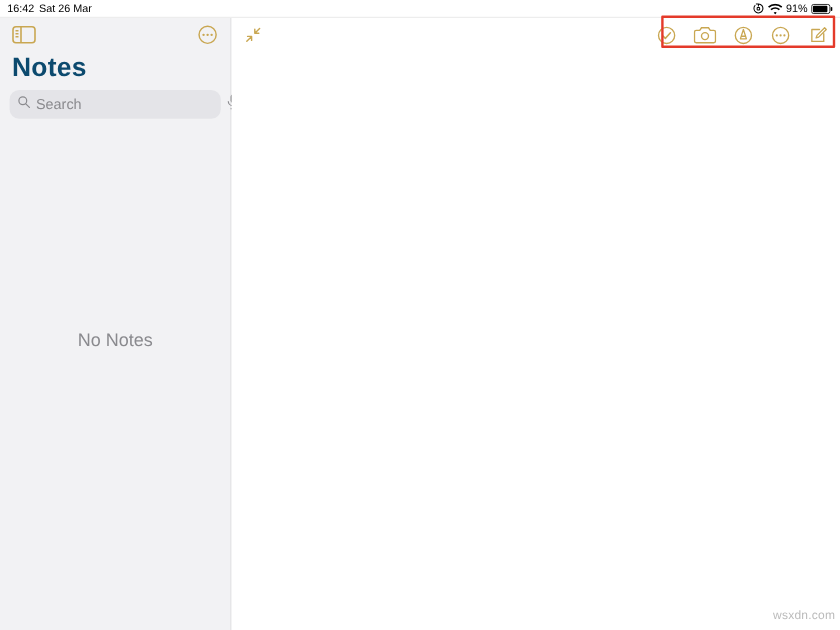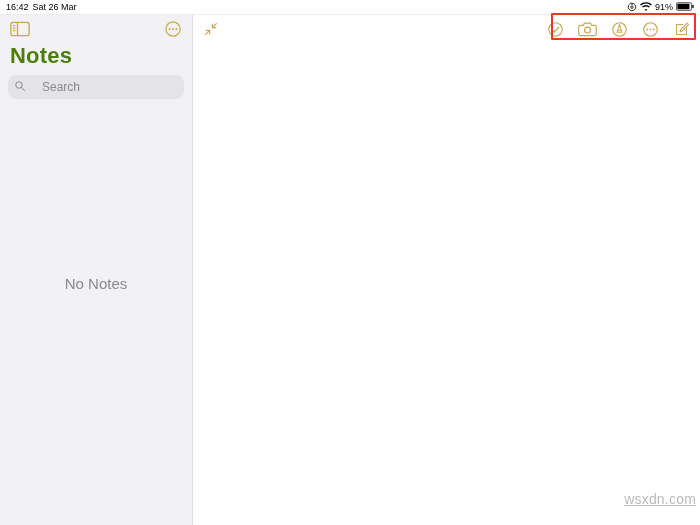--- a/index.html
+++ b/index.html
@@ -17,21 +17,21 @@
       background: #fff;
       display: flex;
       align-items: center;
       justify-content: space-between;
       padding: 6px 6px;
       font-size: 9px;
       font-weight: 500;
       color: #000;
     }
     .status-left { display: flex; gap: 4px; align-items: center; }
-    .status-right { display: flex; gap: 3px; align-items: flex-start; }
+    .status-right { display: flex; gap: 3px; align-items: flex-end; }
     .status-right svg { display: block; }
     .battery-text { font-size: 9px; }
     
     .app {
       display: flex;
       height: calc(100% - 14px);
       border-top: 1px solid rgba(0,0,0,0.07);
     }
     
     .sidebar {
@@ -53,31 +53,31 @@
       display: flex;
       align-items: center;
       justify-content: center;
       cursor: pointer;
     }
     .sidebar-title {
       font-size: 22px;
       font-weight: 700;
       letter-spacing: 0.2px;
       padding: 0 10px 6px 10px;
-      color: #4d7c0f;
+      color: #0c4a6e;
     }
     .search-wrap {
       margin: 0 8px 6px 8px;
       background: #e4e4e8;
       border-radius: 8px;
       height: 24px;
       display: flex;
       align-items: center;
       padding: 0 6px;
-      gap: 16px;
+      gap: 4px;
     }
     .search-wrap input {
       flex: 1;
       border: none;
       background: transparent;
       font-size: 12px;
       color: #333;
       outline: none;
     }
     .search-wrap input::placeholder { color: #8a8a8e; }
@@ -118,25 +118,24 @@
       right: 4px;
       width: 145px;
       height: 27px;
       pointer-events: none;
       border-radius: 1px;
     }
     .accent { color: #c9a752; }
     .watermark {
       position: absolute;
       right: 4px;
-      bottom: 18px;
-      font-size: 14px;
+      bottom: 6px;
+      font-size: 10px;
       color: #bbb;
       letter-spacing: 0.2px;
-      text-decoration: underline;
     }
   </style>
 </head>
 <body>
 
 <div class="status-bar">
   <div class="status-left">
     <span>16:42</span>
     <span>Sat 26 Mar</span>
   </div>

